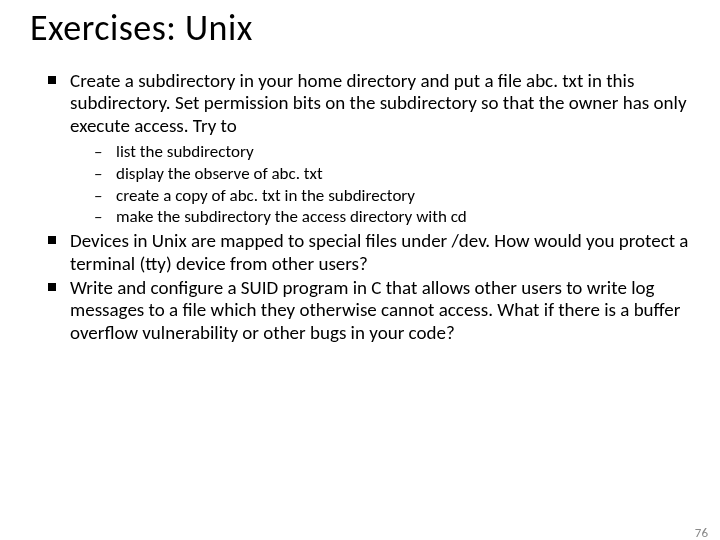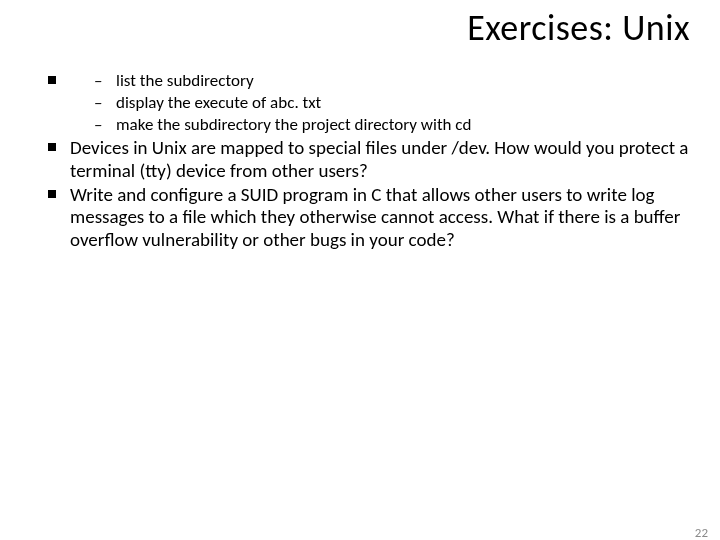--- a/index.html
+++ b/index.html
@@ -13,21 +13,21 @@
     overflow: hidden;
   }
   .slide {
     position: relative;
     width: 720px;
     height: 540px;
     box-sizing: border-box;
     padding: 0 30px;
   }
   .title {
-    text-align: right;
+    text-align: left;
     font-size: 36px;
     font-weight: 400;
     margin: 6px 0 20px 0;
     letter-spacing: 0.5px;
   }
   ul.outer {
     list-style: none;
     padding: 0 0 0 18px;
     margin: 0;
   }
@@ -43,21 +43,21 @@
     position: absolute;
     left: 0;
     top: 6px;
     width: 8px;
     height: 8px;
     background: #000;
   }
   ul.inner {
     list-style: none;
     padding: 0 0 0 24px;
-    margin: 16px 0 2px 0;
+    margin: 4px 0 2px 0;
   }
   ul.inner > li {
     position: relative;
     font-size: 17px;
     line-height: 1.28;
     padding-left: 22px;
   }
   ul.inner > li::before {
     content: "–";
     position: absolute;
@@ -73,28 +73,30 @@
   }
 </style>
 </head>
 <body>
 
 <div class="slide">
   <div class="title">Exercises: Unix</div>
 
   <ul class="outer">
     <li>
+      <span>Create a subdirectory in your home directory and put a file abc. txt in this subdirectory. Set permission bits on the subdirectory so that the owner has only execute access. Try to</span>
       <ul class="inner">
         <li>list the subdirectory</li>
-        <li>display the execute of abc. txt</li>
-        <li>make the subdirectory the project directory with cd</li>
+        <li>display the observe of abc. txt</li>
+        <li>create a copy of abc. txt in the subdirectory</li>
+        <li>make the subdirectory the access directory with cd</li>
       </ul>
     </li>
     <li>
       <span>Devices in Unix are mapped to special files under /dev. How would you protect a terminal (tty) device from other users?</span>
     </li>
     <li>
       <span>Write and configure a SUID program in C that allows other users to write log messages to a file which they otherwise cannot access. What if there is a buffer overflow vulnerability or other bugs in your code?</span>
     </li>
   </ul>
 
-  <div class="pagenum">22</div>
+  <div class="pagenum">76</div>
 </div>
 
 </body></html>

